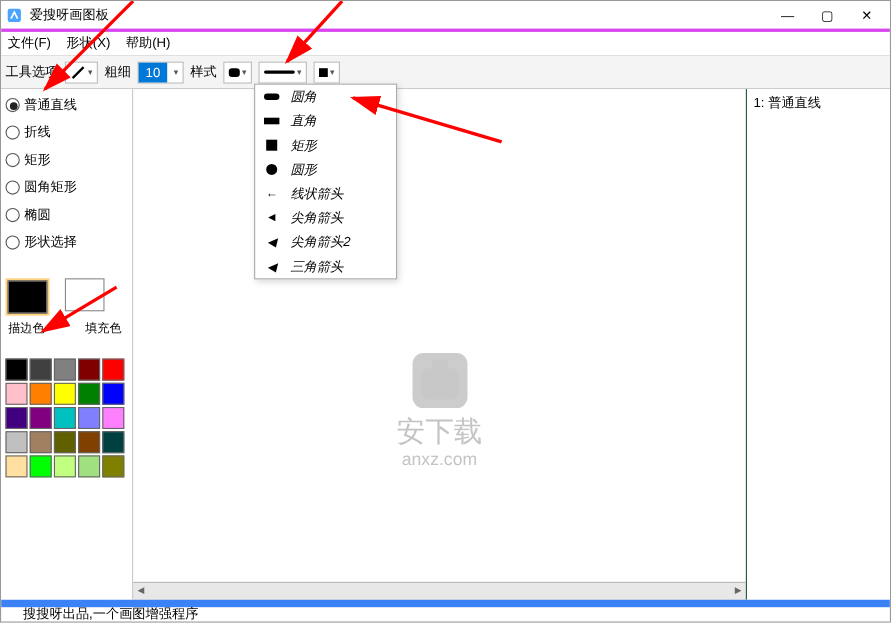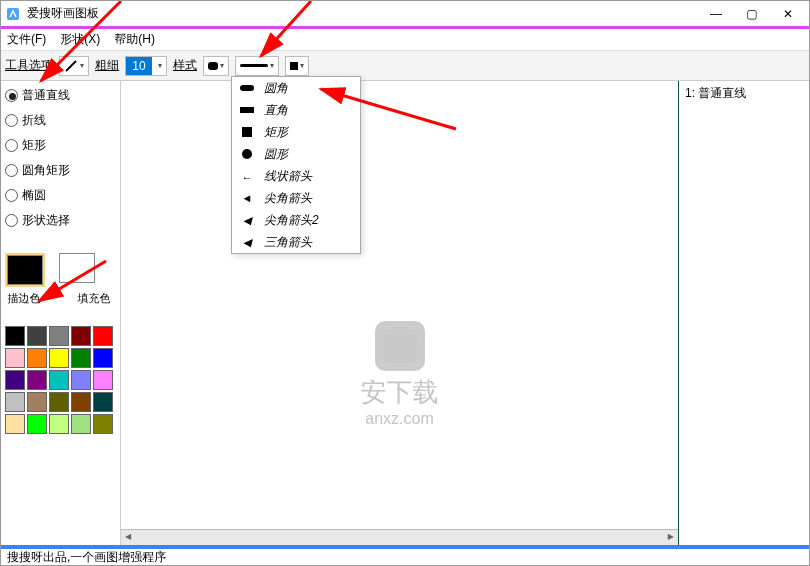--- a/index.html
+++ b/index.html
@@ -42,21 +42,21 @@
   
   .toolbar {
     height: 30px;
     display: flex;
     align-items: center;
     padding: 0 4px;
     gap: 6px;
     border-bottom: 1px solid #ccc;
     background: #f4f4f4;
   }
-  .tool-label { font-size: 12px; text-decoration: underline; }
+  .tool-label { font-size: 12px; }
   .tool-dd {
     display: flex; align-items: center;
     border: 1px solid #bbb;
     height: 20px;
     background: #fff;
     padding: 0 4px;
     gap: 2px;
   }
   .chevron { font-size: 8px; color: #555; }
   .swatch-line { width: 28px; height: 3px; background: #000; border-radius: 2px; }
@@ -176,23 +176,23 @@
     border-radius: 10px;
     margin: 0 auto 4px;
     position: relative;
   }
   .watermark .wm-text1 { font-size: 26px; color: #c4c4c4; }
   .watermark .wm-text2 { font-size: 16px; color: #c4c4c4; }
 
   
   .statusbar {
     height: 20px;
-    border-top: 4px solid #3b82f6;
+    border-top: 7px solid #3b82f6;
     display: flex; align-items: center;
-    padding: 0 6px;
+    padding: 0 20px;
     font-size: 12px;
   }
 
   
   .arrows { position: absolute; top: 0; left: 0; width: 100%; height: 100%; pointer-events: none; z-index: 20; }
 
   
   .swatch-wrap.sel { background: #ffd27f; padding: 2px; }
 </style>
 </head>

